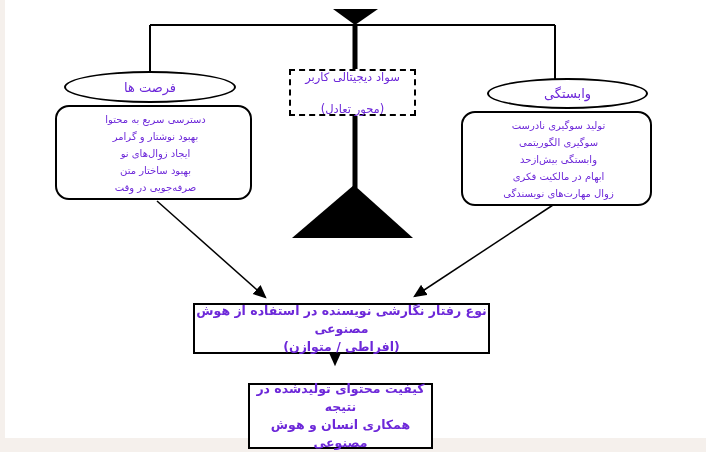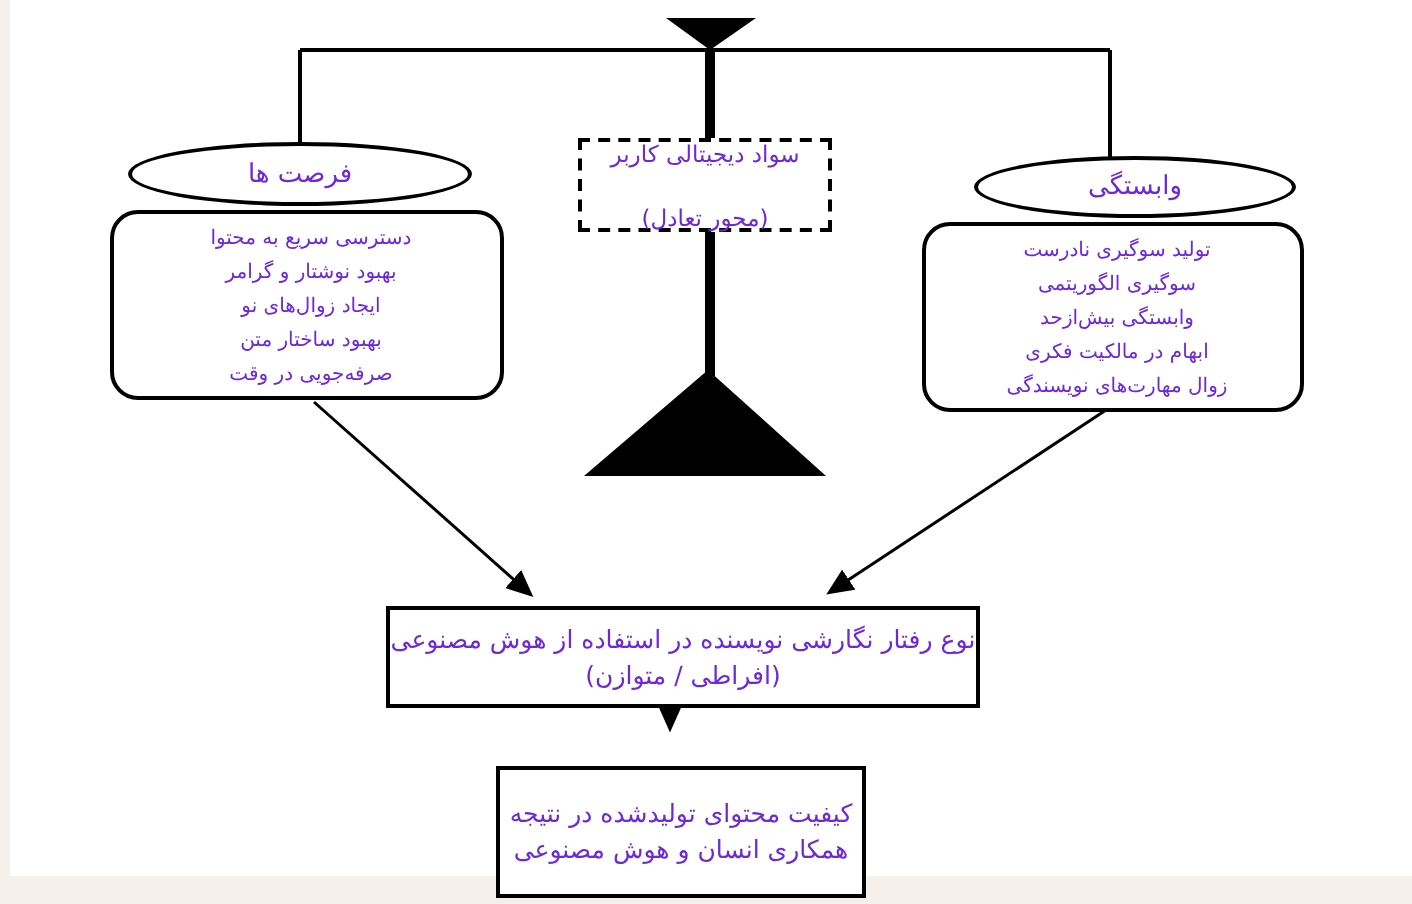--- a/index.html
+++ b/index.html
@@ -23,21 +23,21 @@
     padding:4px 8px 2px 12px;
   }
   .dashedbox {
     border:2px dashed #000; z-index:2;
     display:flex; flex-direction:column; justify-content:center;
     text-align:center; font-size:11.5px; line-height:16px;
   }
   .rect {
     border:2px solid #000; z-index:2;
     display:flex; flex-direction:column; justify-content:center;
-    text-align:center; font-size:12.5px; line-height:18px;
+    text-align:center; font-size:12.5px; line-height:18px;font-weight:bold;
   }
   .rtl { direction:rtl; unicode-bidi:embed; }
 </style>
 </head>
 <body>
 
 <div class="stage">
   <div class="page"></div>
 
   <svg class="wires" width="706" height="452" viewBox="0 0 706 452">

